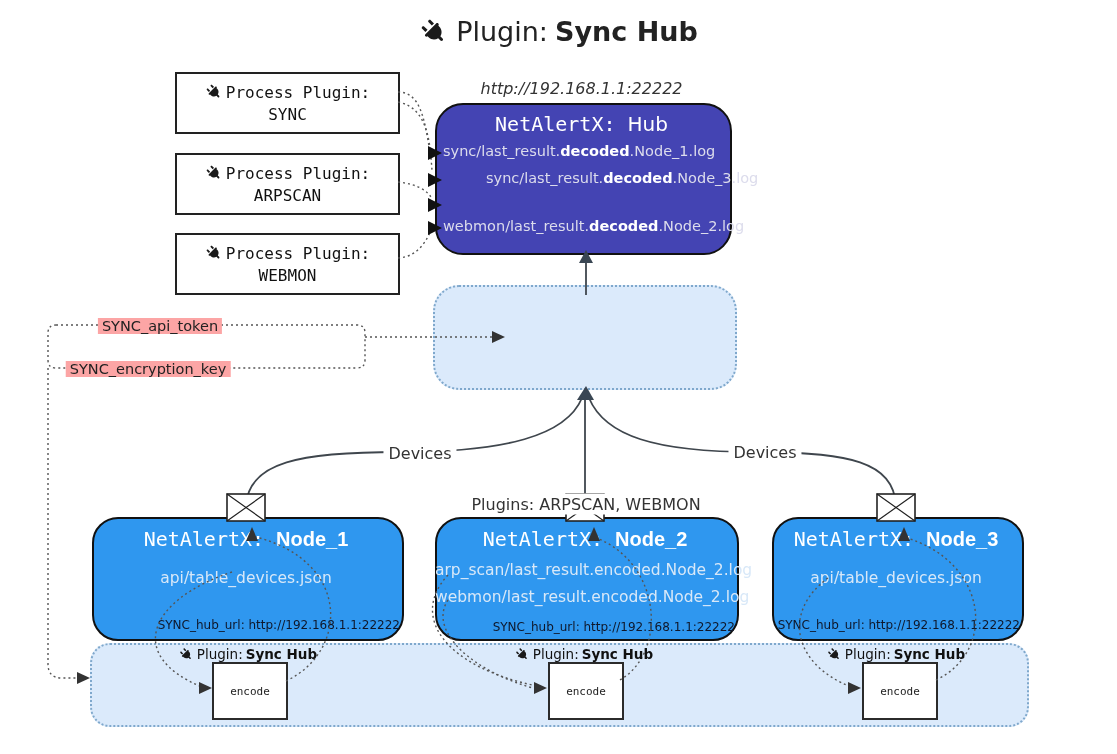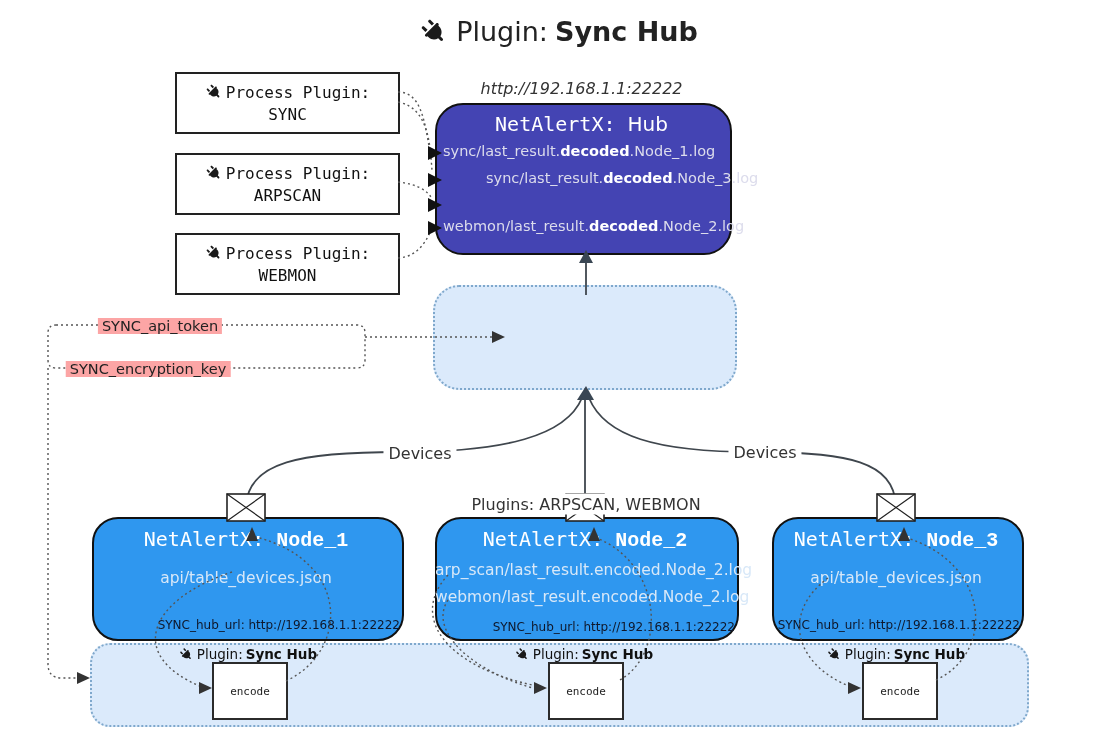--- a/index.html
+++ b/index.html
@@ -29,21 +29,21 @@
   .hub-url{left:435px;top:79px;width:293px;text-align:center;font-size:16px;color:#333;z-index:2;font-style:italic;}
 
   .panel{background:#dbeafb;border:2px dotted #7fa8cc;z-index:1;}
   .whitebox{background:#fff;border:2px solid #2b2b2b;z-index:2;
             display:flex;align-items:center;justify-content:center;
             font-family:"DejaVu Sans Mono",monospace;color:#222;}
 
   .node{background:#2f97ef;border:2.5px solid #111;border-radius:26px;z-index:1;}
   .node-title{text-align:center;font-size:20px;color:#fff;z-index:2;
               font-family:"DejaVu Sans Mono",monospace;white-space:nowrap;}
-  .node-title b{font-family:Liberation Mono, monospace;font-weight:bold;}
+  .node-title b{font-family:Liberation Sans, sans-serif;font-weight:bold;}
   .node-line{text-align:center;font-size:15.5px;color:#d8e8f8;z-index:2;white-space:nowrap;}
   .node-url{text-align:right;font-size:12px;color:#0f172a;z-index:2;white-space:nowrap;}
 
   .lbl{background:#fff;font-size:16px;color:#333;padding:1px 5px;z-index:6;white-space:nowrap;
        transform:translate(-50%,-50%);}
   .tok{background:#fca5a5;font-size:14.5px;color:#222;padding:0 4px;z-index:6;white-space:nowrap;
        transform:translate(-50%,-50%);}
   .enc-lbl{z-index:6;font-size:13.5px;color:#111;display:flex;align-items:center;gap:3px;
            transform:translate(-50%,0);white-space:nowrap;}
   .enc-lbl b{font-weight:bold;}

